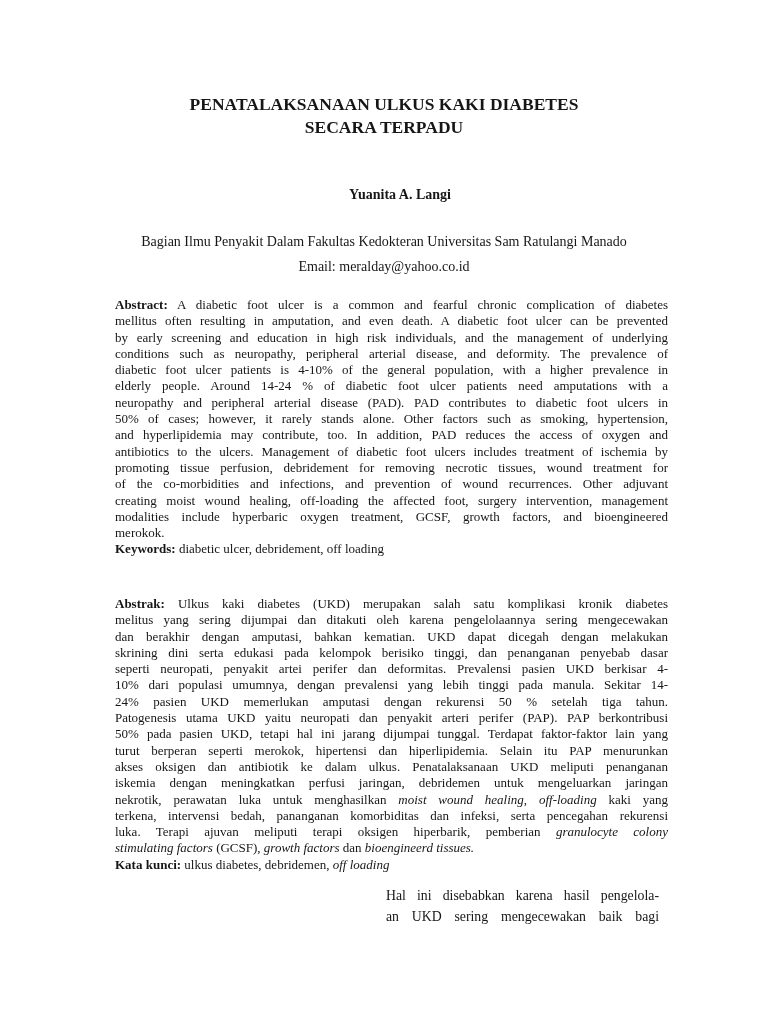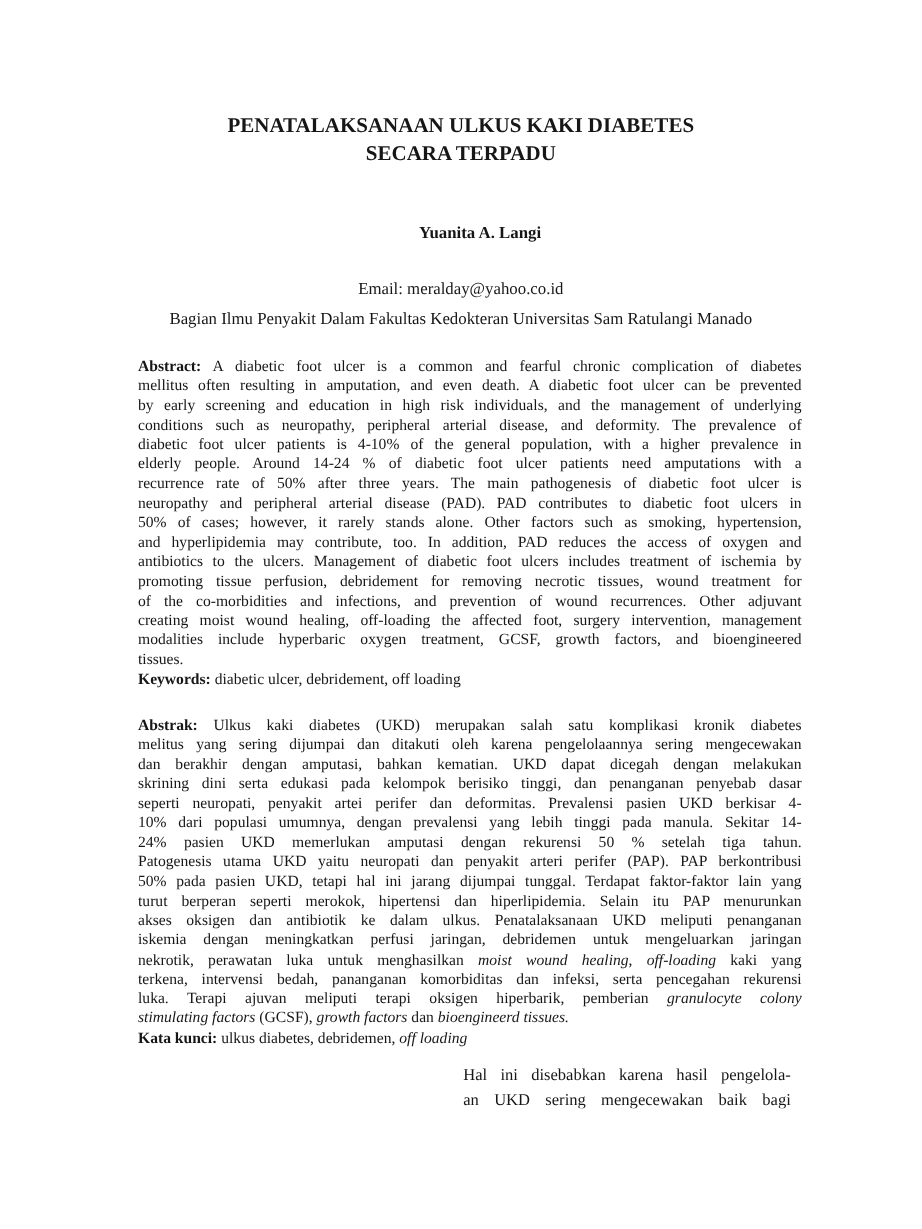--- a/index.html
+++ b/index.html
@@ -87,43 +87,42 @@
 <div class="page">
 
   <div class="title-block">
       <div class="title-line">PENATALAKSANAAN ULKUS KAKI DIABETES</div>
       <div class="title-line">SECARA TERPADU</div>
     </div>
 
   <div class="author">Yuanita A. Langi</div>
 
   <div class="affiliation">
+      <div class="aff-line">Bagian Ilmu Penyakit Dalam Fakultas Kedokteran Universitas Sam Ratulangi Manado</div>
       <div class="aff-line">Email: meralday@yahoo.co.id</div>
-      <div class="aff-line">Bagian Ilmu Penyakit Dalam Fakultas Kedokteran Universitas Sam Ratulangi Manado</div>
     </div>
 
   <div class="abstract-block just" id="abstract-en">
     <div>
         <div class="line"><b>Abstract:</b> A diabetic foot ulcer is a common and fearful chronic complication of diabetes</div>
         <div class="line">mellitus often resulting in amputation, and even death. A diabetic foot ulcer can be prevented</div>
         <div class="line">by early screening and education in high risk individuals, and the management of underlying</div>
         <div class="line">conditions such as neuropathy, peripheral arterial disease, and deformity. The prevalence of</div>
         <div class="line">diabetic foot ulcer patients is 4-10% of the general population, with a higher prevalence in</div>
         <div class="line">elderly people. Around 14-24 % of diabetic foot ulcer patients need amputations with a</div>
-        <div class="line">recurrence rate of 50% after three years. The main pathogenesis of diabetic foot ulcer is</div>
         <div class="line">neuropathy and peripheral arterial disease (PAD). PAD contributes to diabetic foot ulcers in</div>
         <div class="line">50% of cases; however, it rarely stands alone. Other factors such as smoking, hypertension,</div>
         <div class="line">and hyperlipidemia may contribute, too. In addition, PAD reduces the access of oxygen and</div>
         <div class="line">antibiotics to the ulcers. Management of diabetic foot ulcers includes treatment of ischemia by</div>
         <div class="line">promoting tissue perfusion, debridement for removing necrotic tissues, wound treatment for</div>
         <div class="line">of the co-morbidities and infections, and prevention of wound recurrences. Other adjuvant</div>
         <div class="line">creating moist wound healing, off-loading the affected foot, surgery intervention, management</div>
         <div class="line">modalities include hyperbaric oxygen treatment, GCSF, growth factors, and bioengineered</div>
       </div>
-    <div class="line noj">tissues.</div>
+    <div class="line noj">merokok.</div>
     <div class="line noj"><b>Keywords:</b> diabetic ulcer, debridement, off loading</div>
   </div>
 
   <div class="abstract-block just" id="abstract-id">
     <div>
         <div class="line"><b>Abstrak:</b> Ulkus kaki diabetes (UKD) merupakan salah satu komplikasi kronik diabetes</div>
         <div class="line">melitus yang sering dijumpai dan ditakuti oleh karena pengelolaannya sering mengecewakan</div>
         <div class="line">dan berakhir dengan amputasi, bahkan kematian. UKD dapat dicegah dengan melakukan</div>
         <div class="line">skrining dini serta edukasi pada kelompok berisiko tinggi, dan penanganan penyebab dasar</div>
         <div class="line">seperti neuropati, penyakit artei perifer dan deformitas. Prevalensi pasien UKD berkisar 4-</div>

